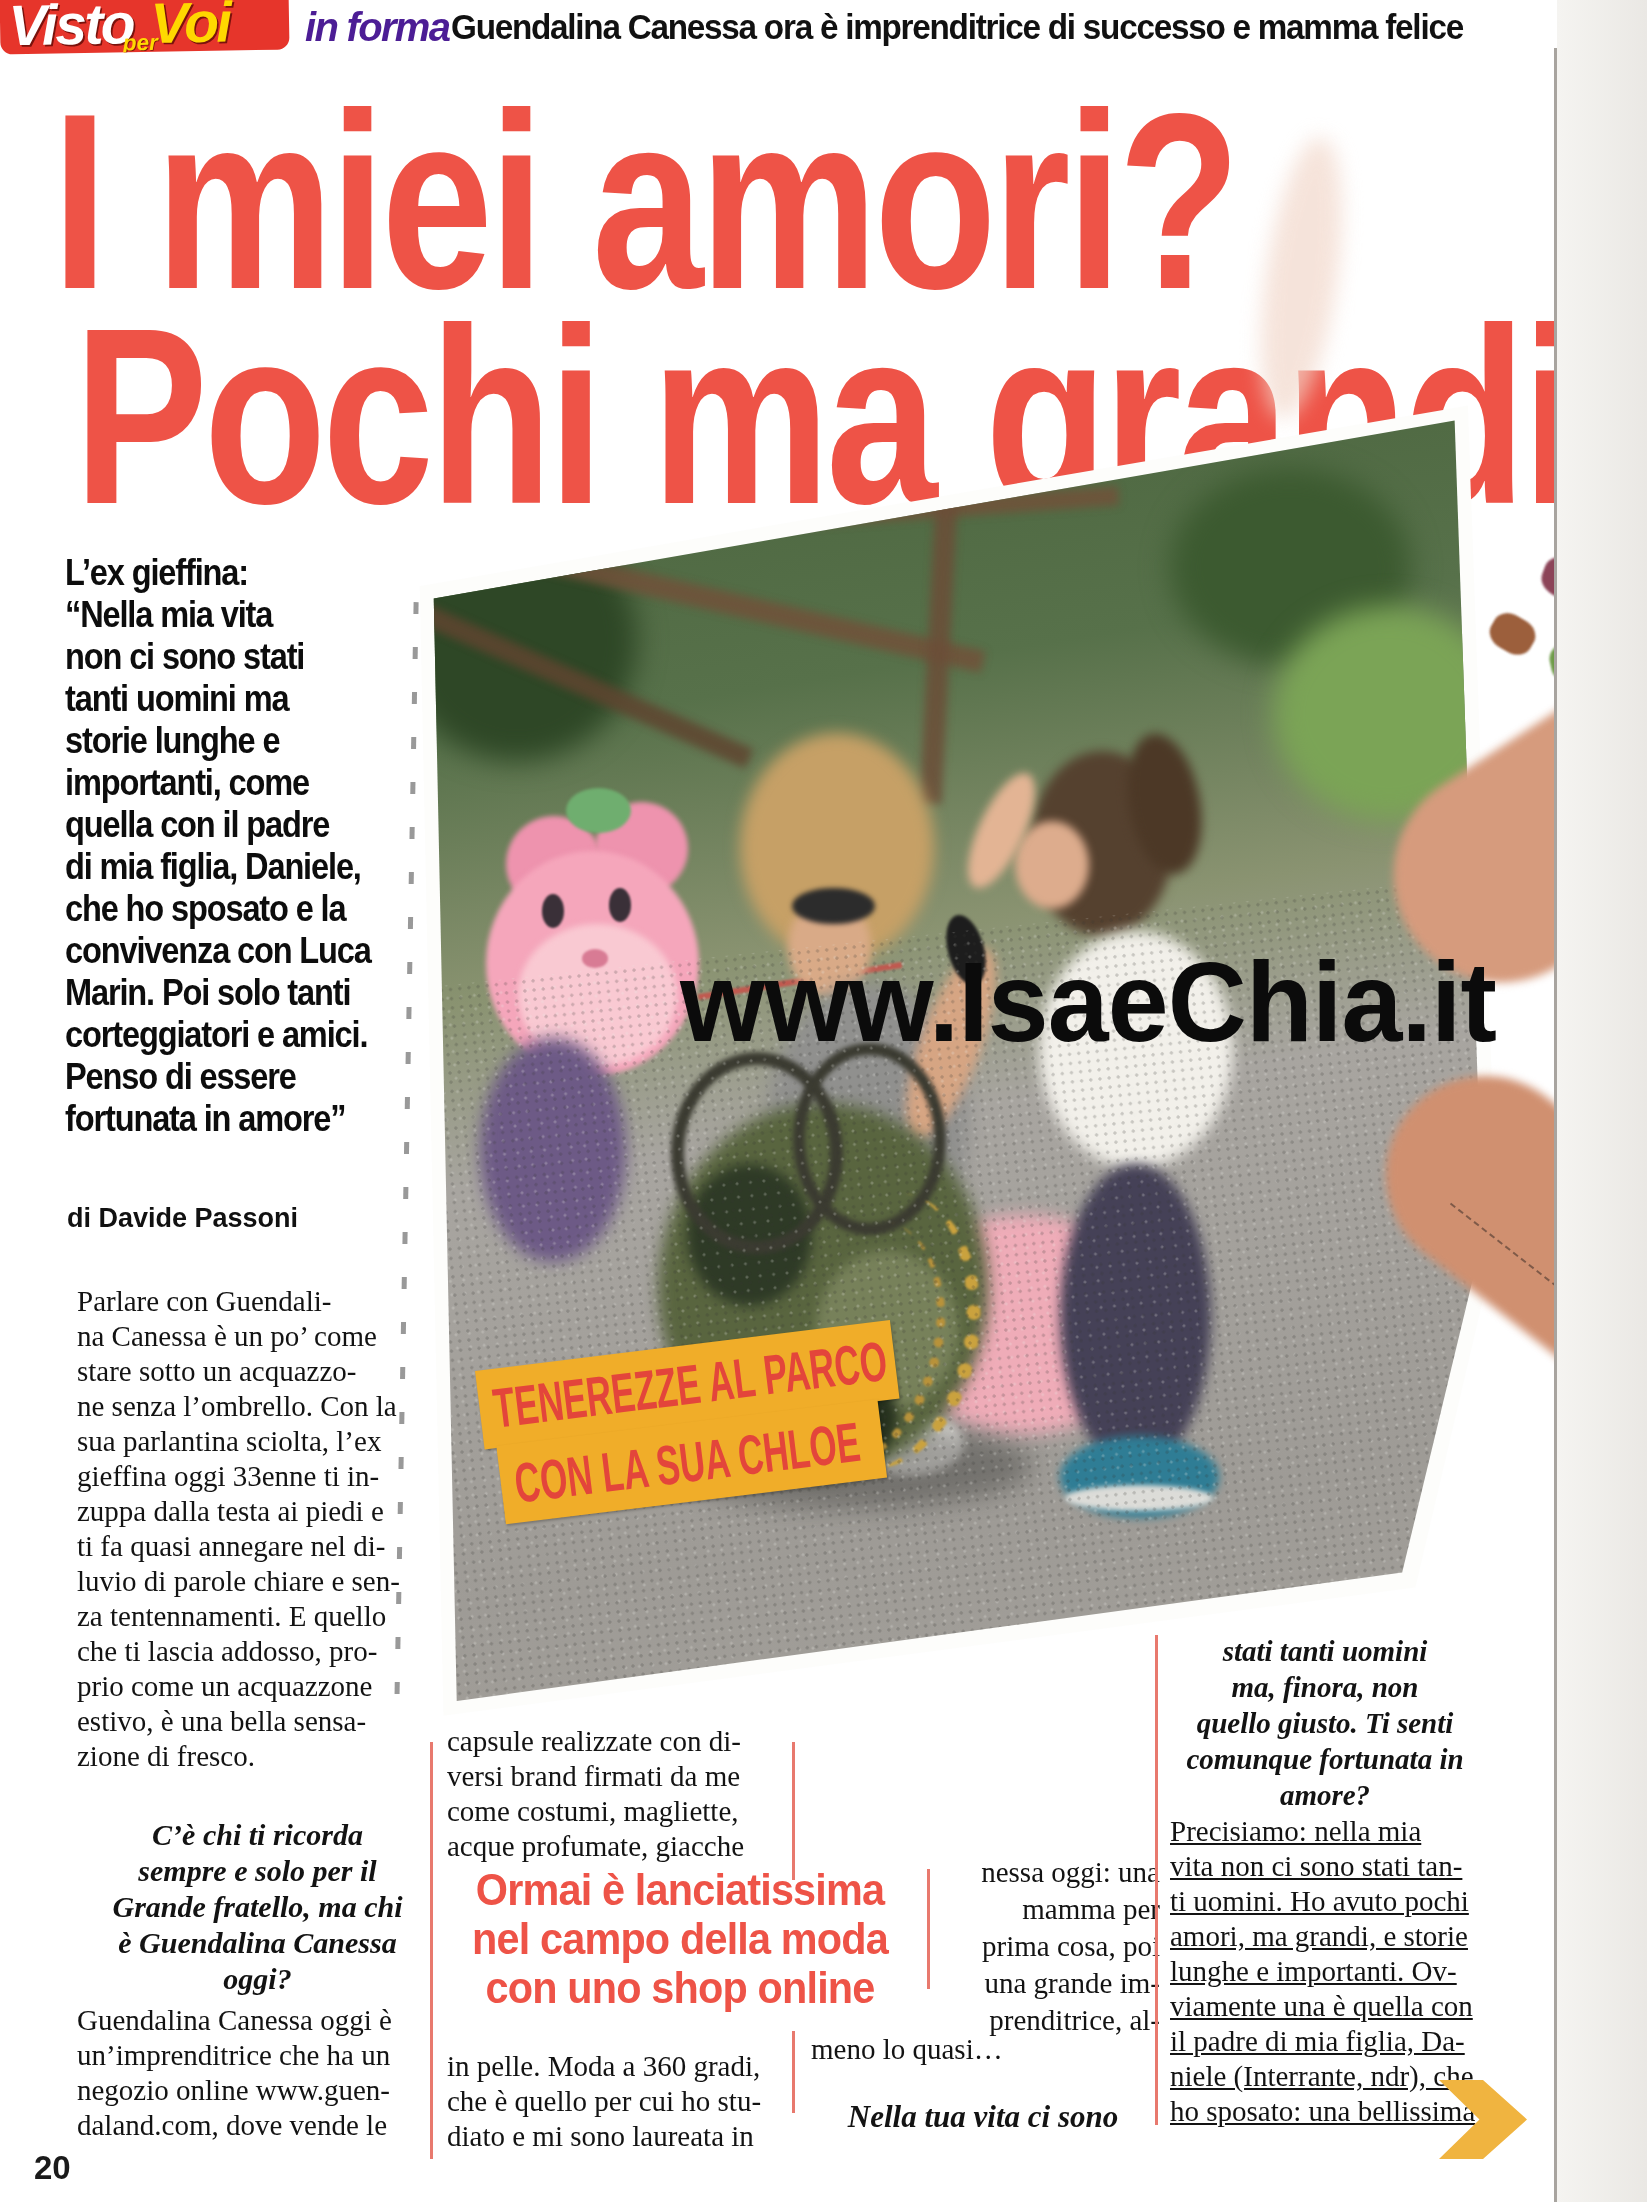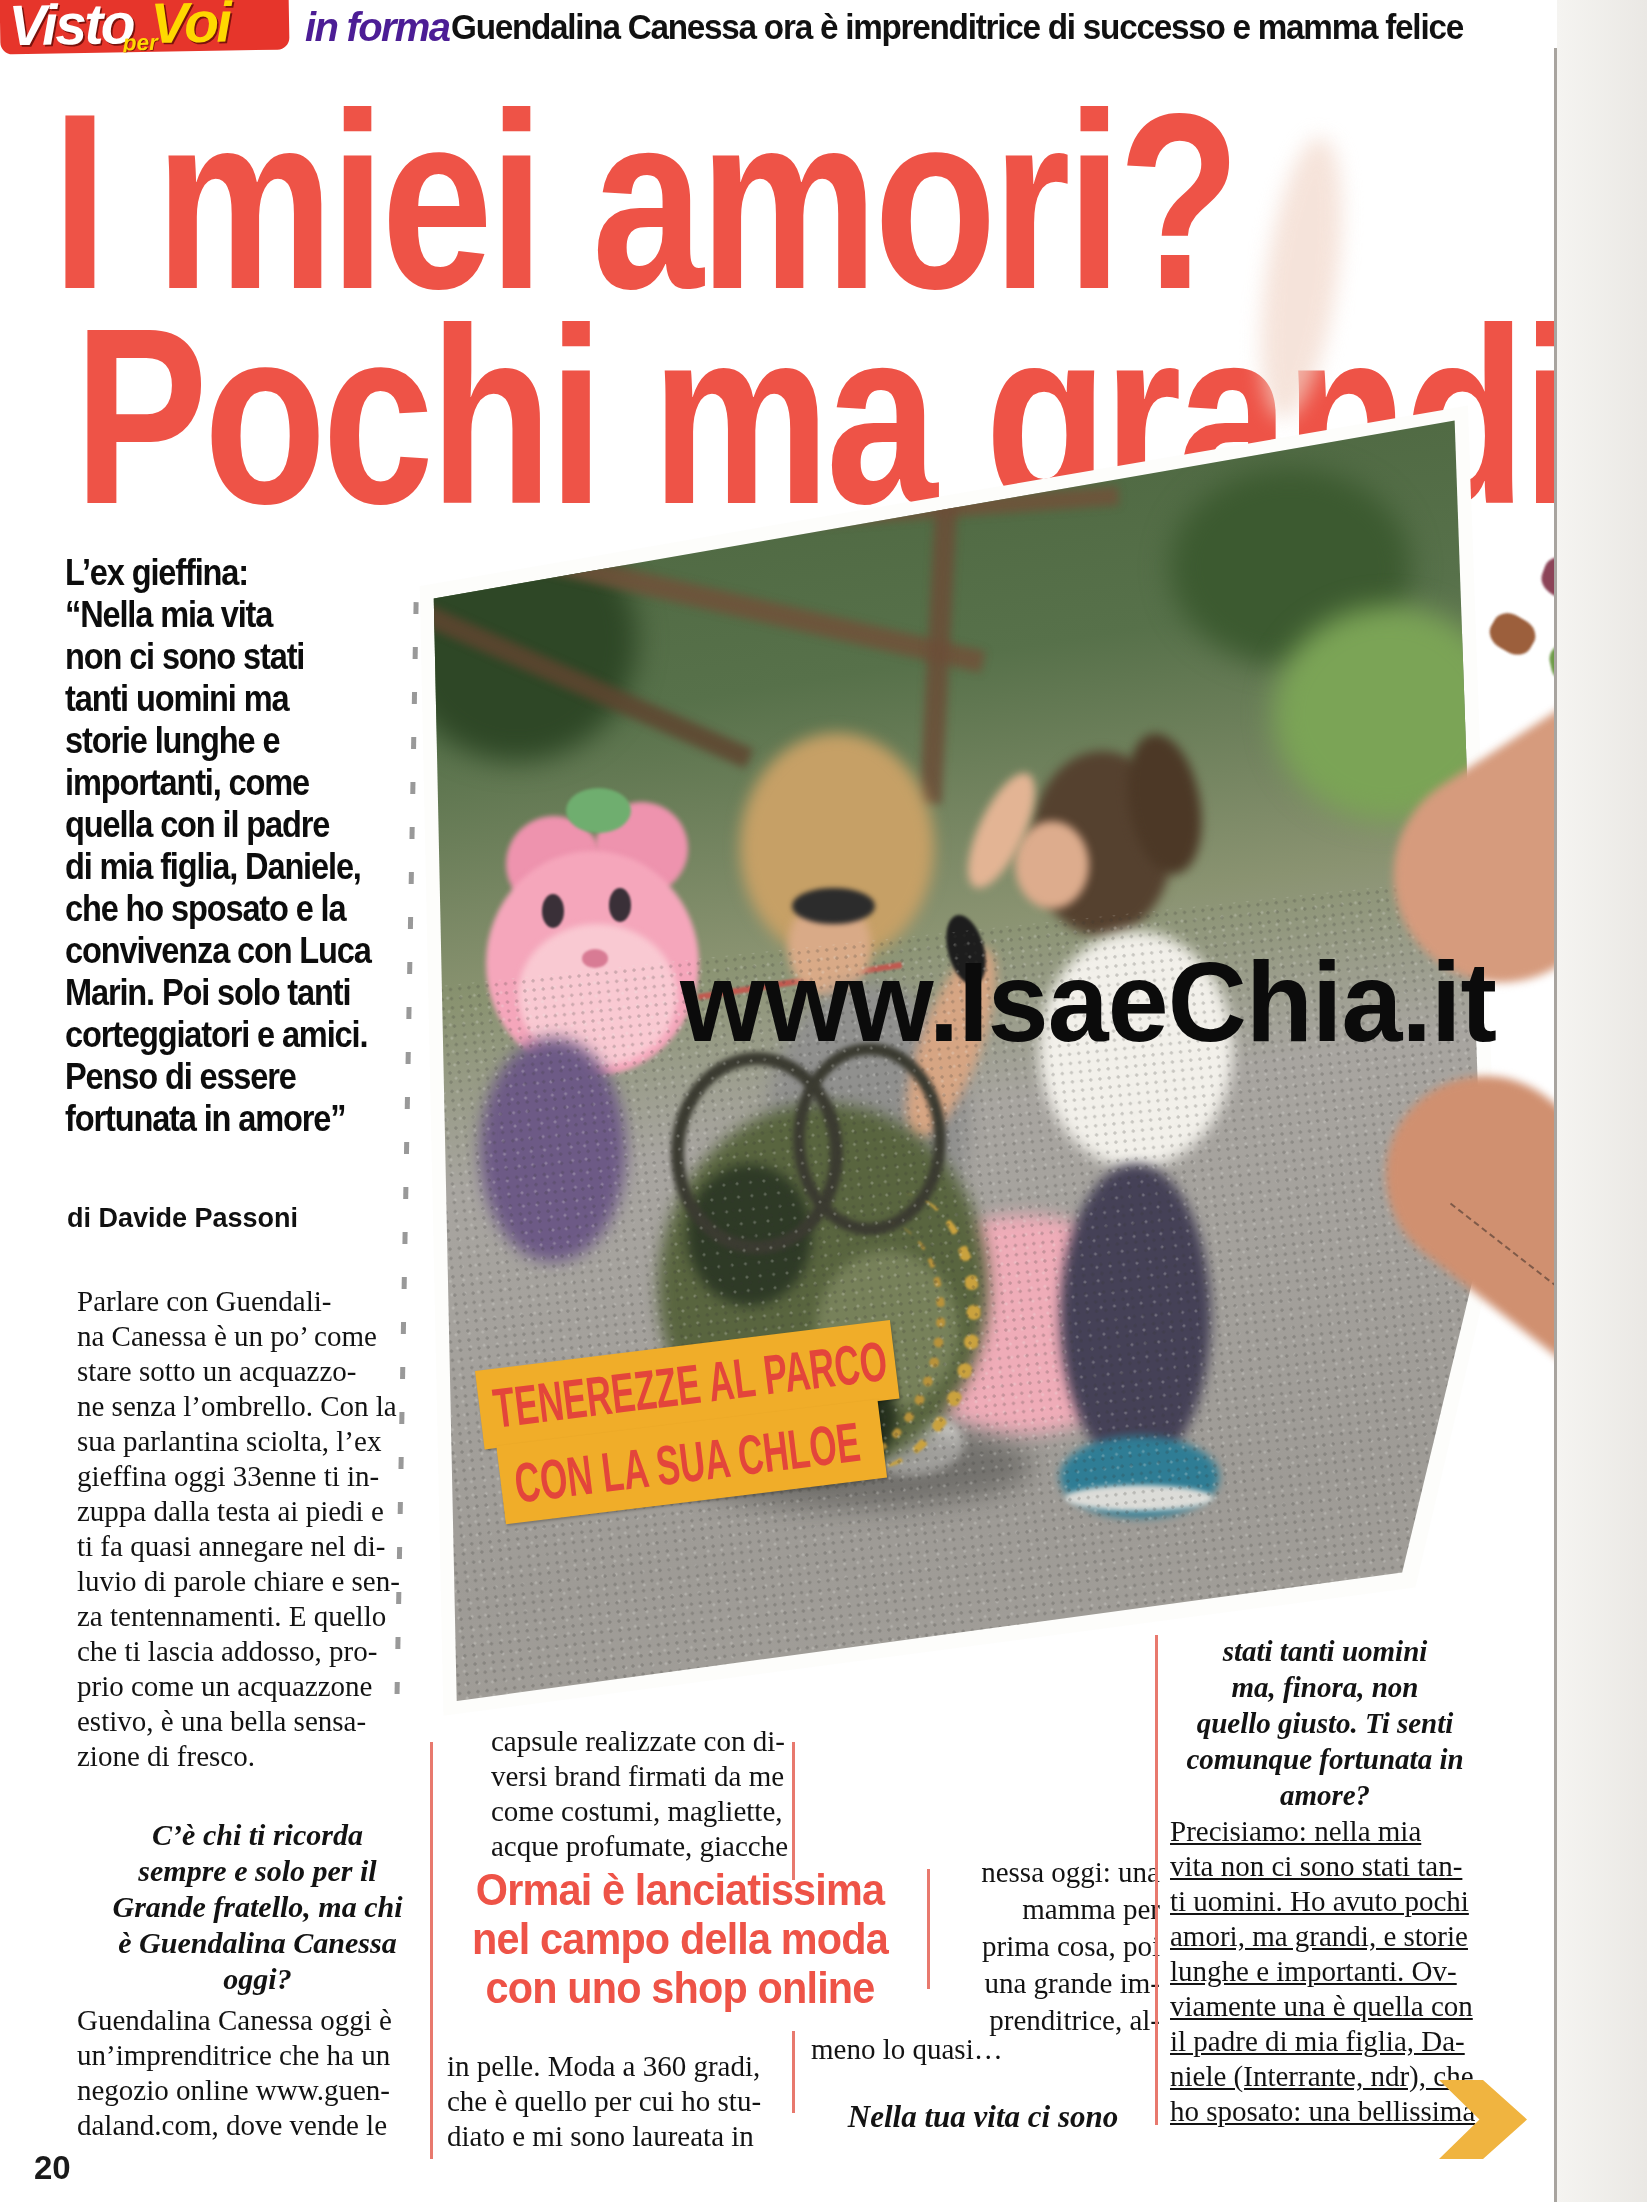--- a/index.html
+++ b/index.html
@@ -197,21 +197,21 @@
   <div class="serif" style="left:77px;top:2003px;width:353px;">Guendalina Canessa oggi è
 un’imprenditrice che ha un
 negozio online www.guen-
 daland.com, dove vende le</div>
   <div class="serif qit" style="left:77px;top:1817px;width:361px;font-size:30px;">C’è chi ti ricorda
 sempre e solo per il
 Grande fratello, ma chi
 è Guendalina Canessa
 oggi?</div>
 
-  <div class="serif" style="left:447px;top:1724px;width:353px;margin-left:44px;">capsule realizzate con di-
+  <div class="serif" style="left:447px;top:1724px;width:353px;">capsule realizzate con di-
 versi brand firmati da me
 come costumi, magliette,
 acque profumate, giacche</div>
   <div class="pullquote">Ormai è lanciatissima
 nel campo della moda
 con uno shop online</div>
   <div class="serif" style="left:447px;top:2049px;width:353px;">in pelle. Moda a 360 gradi,
 che è quello per cui ho stu-
 diato e mi sono laureata in</div>
 

